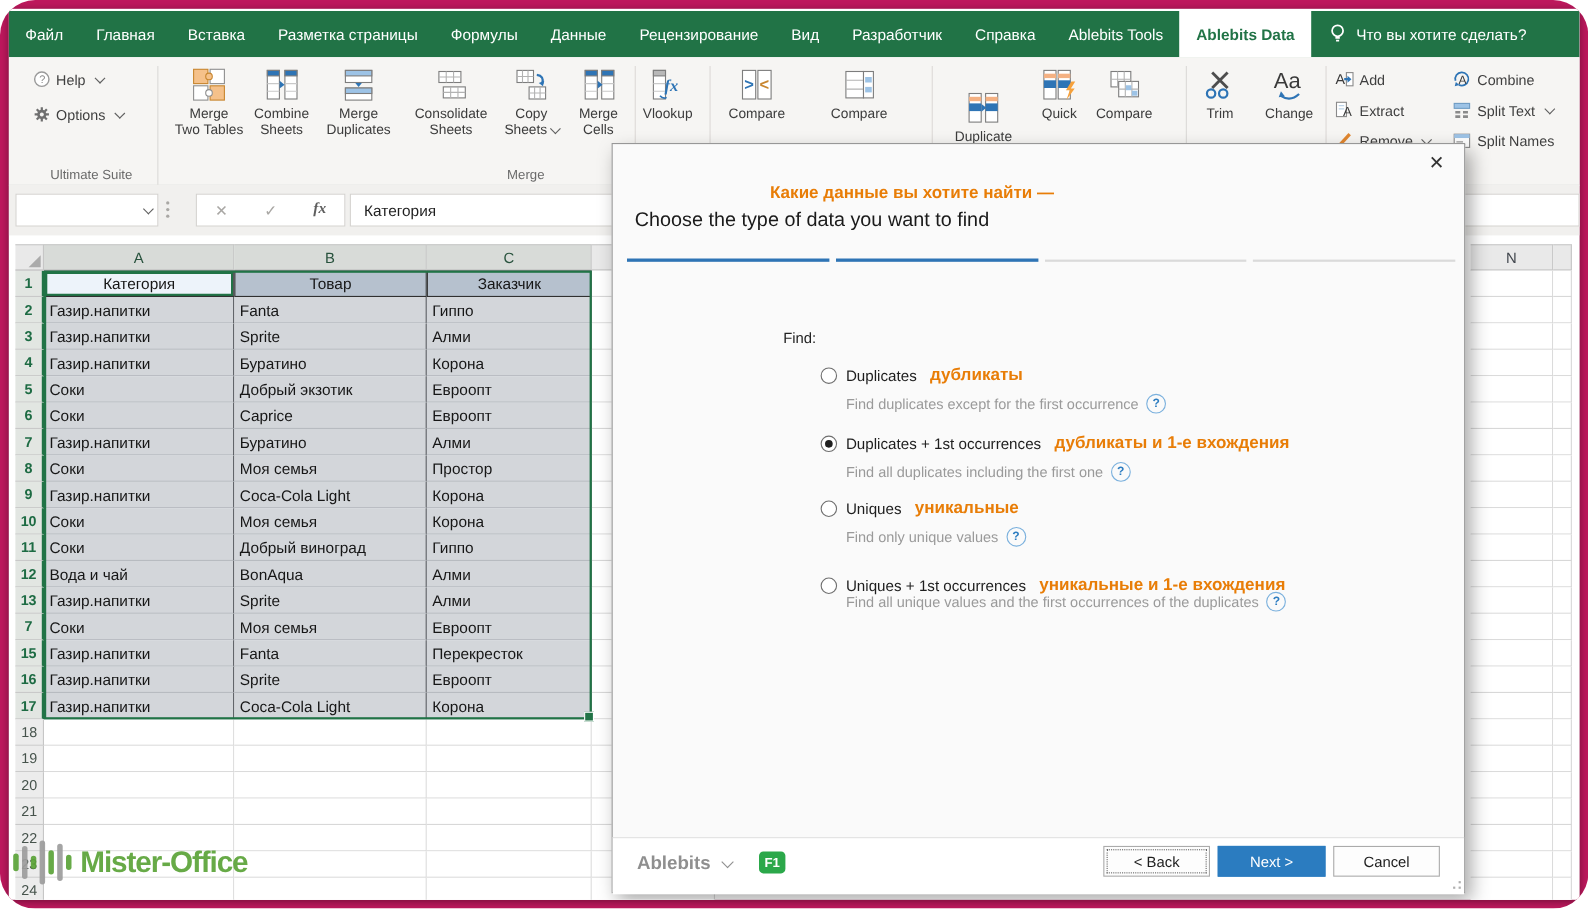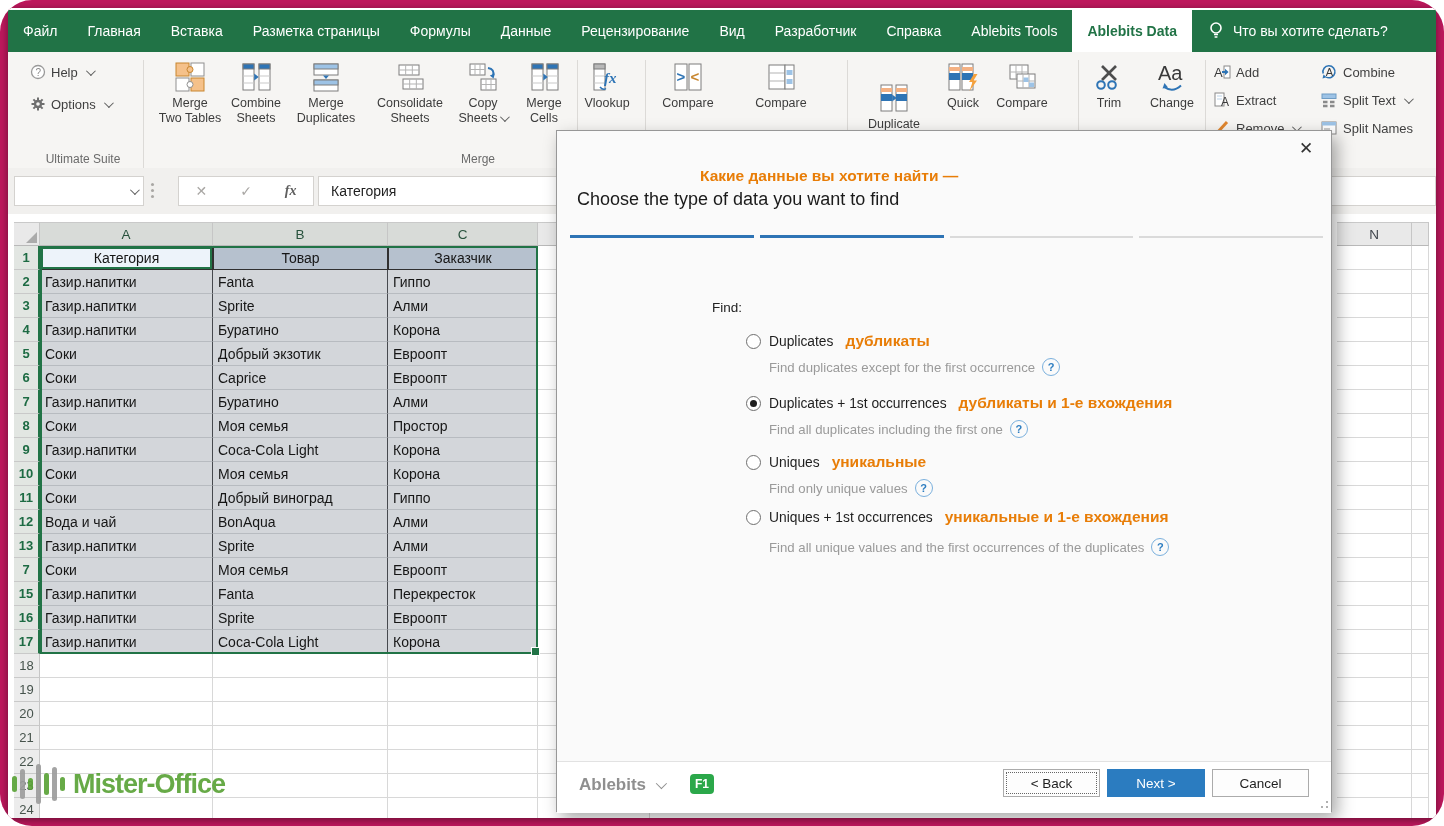--- a/index.html
+++ b/index.html
@@ -663,21 +663,21 @@
           </div>
           <label class="opt" style="top: 322px;">
             <span class="radio"></span>
             <span class="optlabel">Uniques</span>
             <span class="optru">уникальные</span>
           </label>
           <div class="optsub" style="top: 348px;">
             <span>Find only unique values</span>
             <span class="helpc">?</span>
           </div>
-          <label class="opt" style="top: 377px; justify-content: center;">
+          <label class="opt" style="top: 392px; justify-content: center;">
             <span class="radio"></span>
             <span class="optlabel">Uniques + 1st occurrences</span>
             <span class="optru">уникальные и 1-е вхождения</span>
           </label>
           <div class="optsub" style="top: 407px;">
             <span>Find all unique values and the first occurrences of the duplicates</span>
             <span class="helpc">?</span>
           </div>
         </div>
     <div class="dfooter">

